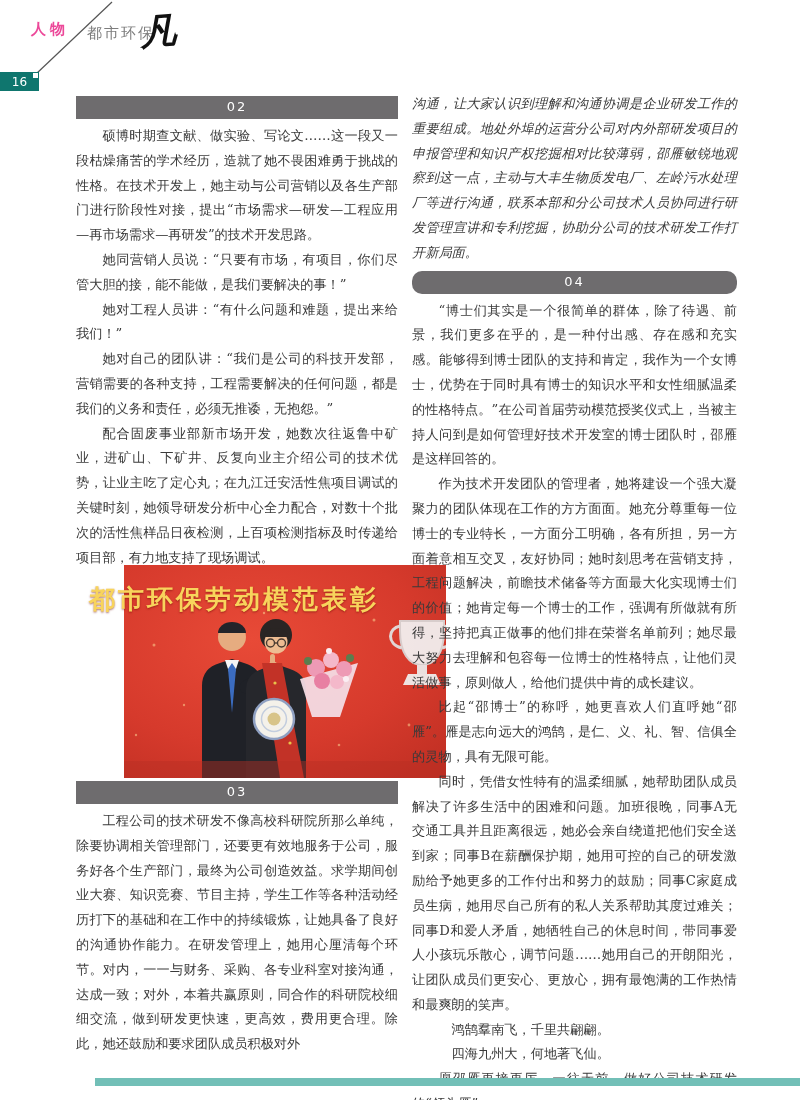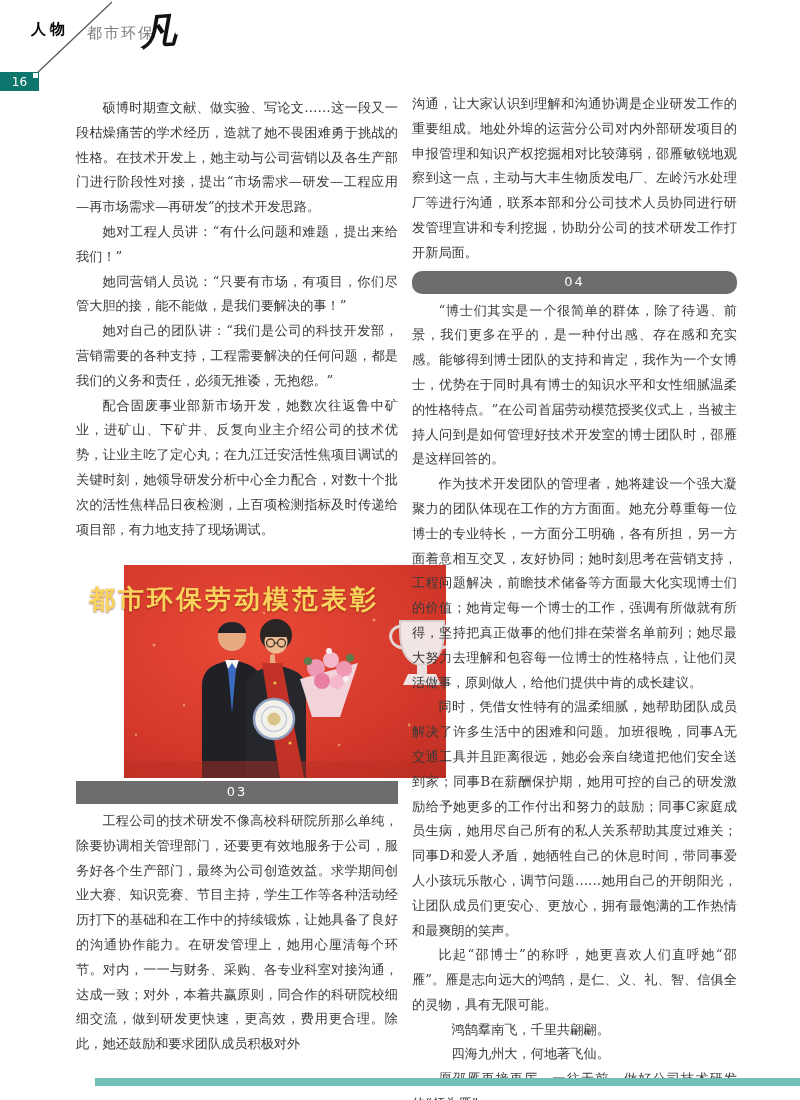--- a/index.html
+++ b/index.html
@@ -1,32 +1,32 @@
 <!DOCTYPE html>
 <html><head>
 <meta charset="utf-8">
 <style>
   html,body{margin:0;padding:0;background:#fff;}
   .page{position:relative;width:800px;height:1100px;background:#ffffff;overflow:hidden;
         font-family:"DejaVu Serif","Liberation Serif",serif;color:#333;}
   
-  .kicker{position:absolute;left:31px;top:20px;font-size:15px;font-weight:bold;color:#000000;
+  .kicker{position:absolute;left:31px;top:20px;font-size:15px;font-weight:bold;color:#ec4899;
           letter-spacing:4px;font-family:"DejaVu Sans","Liberation Sans",sans-serif;}
   .brand{position:absolute;left:87px;top:24px;font-size:15px;color:#7d7d7d;letter-spacing:2px;}
   .brand-glyph{position:absolute;left:140px;top:8px;font-size:36px;color:#111;
                font-style:italic;transform:rotate(-4deg);font-weight:bold;}
   .hdr-line{position:absolute;left:0;top:0;}
   .page-tab{position:absolute;left:0;top:72px;width:39px;height:19px;background:#0f766e;
             color:#fff;font-family:"DejaVu Sans","Liberation Sans",sans-serif;font-size:12px;
             display:flex;align-items:center;justify-content:center;}
   .page-tab .notch{position:absolute;right:1px;top:1px;width:5px;height:5px;background:#fff;}
   
   .colblock{position:absolute;text-align:justify;font-size:13.2px;line-height:24.8px;color:#3a3a3a;}
   .colblock p{margin:0;text-indent:2em;}
-  .colblock p.no-indent{text-indent:0;}
+  .colblock p.no-indent{text-indent:0;font-style:italic;}
   .colblock p.poem{text-indent:3em;}
   .secbar{height:23px;background:#6e6c6e;color:#fff;display:flex;align-items:center;justify-content:center;
           font-family:"DejaVu Sans","Liberation Sans",sans-serif;font-size:13px;letter-spacing:2px;
           margin-bottom:5px;text-indent:0;}
   .secbar.mid{margin-top:5px;border-radius:10px;}
   
   .photo{position:absolute;left:76px;top:565px;width:322px;height:213px;overflow:hidden;padding-left:48px;}
   .photo svg{display:block;}
   .photo .banner{position:absolute;left:13px;top:17px;color:#f8d45c;font-weight:bold;font-size:26px;
                  letter-spacing:3px;white-space:nowrap;text-shadow:0 1px 2px rgba(110,10,5,.55);}
@@ -43,23 +43,24 @@
     <line x1="36" y1="74" x2="112" y2="2" stroke="#555" stroke-width="1.2"></line>
   </svg>
   <div class="brand">都市环保</div>
   <div class="brand-glyph">凡</div>
   <div class="page-tab">
     <span class="notch"></span>
     <span>16</span>
   </div>
 
   <div class="colblock" style="left:76px;top:96px;width:322px;">
+    <div class="secbar">02</div>
     <p>硕博时期查文献、做实验、写论文……这一段又一段枯燥痛苦的学术经历，造就了她不畏困难勇于挑战的性格。在技术开发上，她主动与公司营销以及各生产部门进行阶段性对接，提出“市场需求—研发—工程应用—再市场需求—再研发”的技术开发思路。</p>
+    <p>她同营销人员说：“只要有市场，有项目，你们尽管大胆的接，能不能做，是我们要解决的事！”</p>
     <p>她对工程人员讲：“有什么问题和难题，提出来给我们！”</p>
-    <p>她同营销人员说：“只要有市场，有项目，你们尽管大胆的接，能不能做，是我们要解决的事！”</p>
     <p>她对自己的团队讲：“我们是公司的科技开发部，营销需要的各种支持，工程需要解决的任何问题，都是我们的义务和责任，必须无推诿，无抱怨。”</p>
     <p>配合固废事业部新市场开发，她数次往返鲁中矿业，进矿山、下矿井、反复向业主介绍公司的技术优势，让业主吃了定心丸；在九江迁安活性焦项目调试的关键时刻，她领导研发分析中心全力配合，对数十个批次的活性焦样品日夜检测，上百项检测指标及时传递给项目部，有力地支持了现场调试。</p>
   </div>
 
   <div class="photo">
     <svg width="322" height="213" viewBox="0 0 322 213">
       <defs>
         <radialGradient id="redbg" cx="40%" cy="35%" r="85%">
           <stop offset="0%" stop-color="#e84a37"></stop>
           <stop offset="60%" stop-color="#d63a2c"></stop>
@@ -141,22 +142,22 @@
   <div class="colblock" style="left:76px;top:781px;width:322px;">
     <div class="secbar">03</div>
     <p>工程公司的技术研发不像高校科研院所那么单纯，除要协调相关管理部门，还要更有效地服务于公司，服务好各个生产部门，最终为公司创造效益。求学期间创业大赛、知识竞赛、节目主持，学生工作等各种活动经历打下的基础和在工作中的持续锻炼，让她具备了良好的沟通协作能力。在研发管理上，她用心厘清每个环节。对内，一一与财务、采购、各专业科室对接沟通，达成一致；对外，本着共赢原则，同合作的科研院校细细交流，做到研发更快速，更高效，费用更合理。除此，她还鼓励和要求团队成员积极对外</p>
   </div>
 
   <div class="colblock" style="left:412px;top:92px;width:325px;">
     <p class="no-indent">沟通，让大家认识到理解和沟通协调是企业研发工作的重要组成。地处外埠的运营分公司对内外部研发项目的申报管理和知识产权挖掘相对比较薄弱，邵雁敏锐地观察到这一点，主动与大丰生物质发电厂、左岭污水处理厂等进行沟通，联系本部和分公司技术人员协同进行研发管理宣讲和专利挖掘，协助分公司的技术研发工作打开新局面。</p>
     <div class="secbar mid">04</div>
     <p>“博士们其实是一个很简单的群体，除了待遇、前景，我们更多在乎的，是一种付出感、存在感和充实感。能够得到博士团队的支持和肯定，我作为一个女博士，优势在于同时具有博士的知识水平和女性细腻温柔的性格特点。”在公司首届劳动模范授奖仪式上，当被主持人问到是如何管理好技术开发室的博士团队时，邵雁是这样回答的。</p>
     <p>作为技术开发团队的管理者，她将建设一个强大凝聚力的团队体现在工作的方方面面。她充分尊重每一位博士的专业特长，一方面分工明确，各有所担，另一方面着意相互交叉，友好协同；她时刻思考在营销支持，工程问题解决，前瞻技术储备等方面最大化实现博士们的价值；她肯定每一个博士的工作，强调有所做就有所得，坚持把真正做事的他们排在荣誉名单前列；她尽最大努力去理解和包容每一位博士的性格特点，让他们灵活做事，原则做人，给他们提供中肯的成长建议。</p>
+    <p>比起“邵博士”的称呼，她更喜欢人们直呼她“邵雁”。雁是志向远大的鸿鹄，是仁、义、礼、智、信俱全的灵物，具有无限可能。</p>
     <p>同时，凭借女性特有的温柔细腻，她帮助团队成员解决了许多生活中的困难和问题。加班很晚，同事A无交通工具并且距离很远，她必会亲自绕道把他们安全送到家；同事B在薪酬保护期，她用可控的自己的研发激励给予她更多的工作付出和努力的鼓励；同事C家庭成员生病，她用尽自己所有的私人关系帮助其度过难关；同事D和爱人矛盾，她牺牲自己的休息时间，带同事爱人小孩玩乐散心，调节问题……她用自己的开朗阳光，让团队成员们更安心、更放心，拥有最饱满的工作热情和最爽朗的笑声。</p>
-    <p>比起“邵博士”的称呼，她更喜欢人们直呼她“邵雁”。雁是志向远大的鸿鹄，是仁、义、礼、智、信俱全的灵物，具有无限可能。</p>
     <p class="poem">鸿鹄羣南飞，千里共翩翩。</p>
     <p class="poem">四海九州大，何地著飞仙。</p>
     <p>愿邵雁再接再厉，一往无前，做好公司技术研发的“领头雁”。</p>
   </div>
 
   <div class="footer-bar"></div>
 
 </div>
 
 </body></html>

